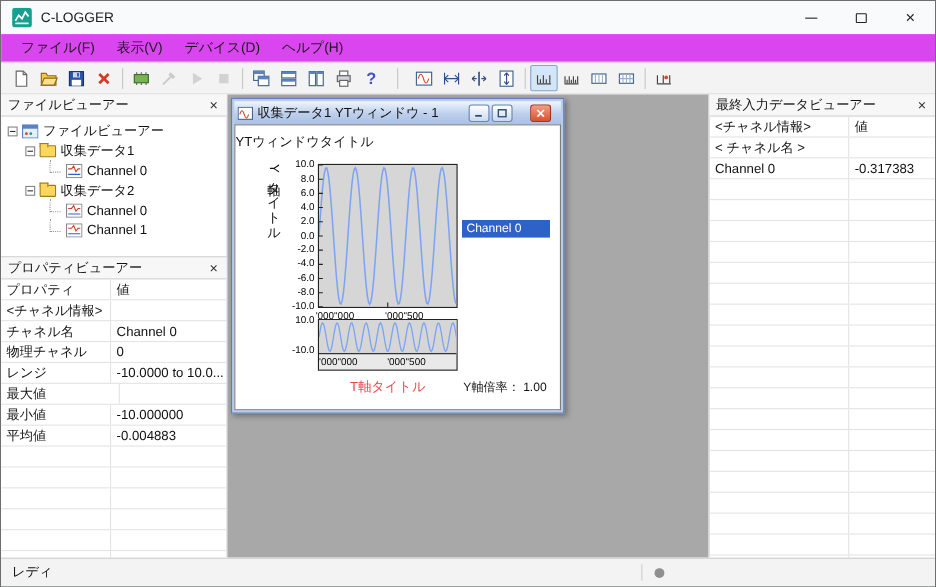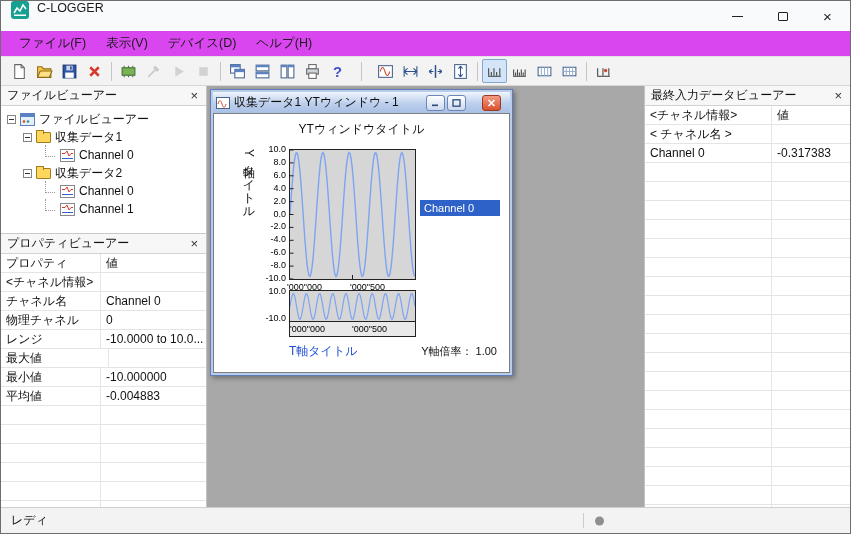--- a/index.html
+++ b/index.html
@@ -1,20 +1,20 @@
 <!DOCTYPE html>
 <html><head>
 <meta charset="utf-8">
 <style>
   * { margin:0; padding:0; box-sizing:border-box; font-family:"Liberation Sans","DejaVu Sans",sans-serif; }
   html,body { background:#cfcfcf; }
   #app { position:relative; width:851px; height:534px; background:#f6f7f8; border:1px solid #6e6e6e; overflow:hidden; }
 
   
-  .titlebar { height:30px; display:flex; align-items:flex-start; background:#f9fafb; }
+  .titlebar { height:30px; display:flex; align-items:center; background:#f9fafb; }
   .app-icon { width:18px; height:18px; margin-left:10px; flex:none; }
   .win-title { margin-left:8px; font-size:12.5px; color:#1a1a1a; }
   .wbtns { margin-left:auto; display:flex; height:30px; }
   .wbtn { width:45px; height:30px; display:flex; align-items:center; justify-content:center; color:#222; }
   .min-glyph { width:11px; height:1px; background:#222; }
   .max-glyph { width:10px; height:9px; border:1px solid #222; border-radius:1px; }
   .close-glyph { font-size:15px; line-height:1; color:#222; }
 
   
   .menubar { height:26px; display:flex; align-items:center; background:#d946ef; border-bottom:1px solid #e3e3e3; padding-left:8px; }
@@ -57,35 +57,35 @@
 
   .child { position:absolute; left:3px; top:3px; width:303px; height:287px; background:#b9cdea; border:1px solid #5f7cb8; padding:2px; box-shadow:2px 2px 5px rgba(0,0,0,.35); }
   .child-tb { height:21px; display:flex; align-items:center; background:linear-gradient(#eff5fd,#bccfec 55%,#a9c1e6); padding:0 3px; }
   .child-tb .ticon { margin-right:4px; }
   .child-title { font-size:12px; color:#111; white-space:nowrap; overflow:hidden; }
   .cbtns { margin-left:auto; display:flex; align-items:center; padding-right:6px; }
   .cbtn { width:19px; height:16px; margin-left:2px; border:1px solid #6d87b5; border-radius:3px; background:linear-gradient(#ffffff,#cbd9ee); display:flex; align-items:center; justify-content:center; }
   .cbtn.close { margin-left:16px; background:linear-gradient(#f49b83,#d9512f); border-color:#9c3a20; }
   .child-body { position:relative; height:260px; background:#fff; border:1px solid #7d7d7d; overflow:hidden; font-size:12px; }
 
-  .chart-title { position:absolute; top:7px; left:0; right:0; text-align:center; color:#111; }
+  .chart-title { position:absolute; top:7px; left:0; right:0; text-align:left; color:#111; }
   .y-axis-title { position:absolute; left:26px; top:35px; height:131px; display:flex; align-items:center; writing-mode:vertical-rl; text-orientation:mixed; color:#111; }
   .plot-main { position:absolute; left:75px; top:35px; width:127px; height:131px; border:1px solid #222; background:#d6d6d6; }
   .plot-main svg { display:block; }
   .ytick { position:absolute; left:38px; width:34px; text-align:right; font-size:9px; color:#000; }
   .xtick { position:absolute; font-size:9px; color:#000; white-space:nowrap; }
   .legend-item { position:absolute; left:206px; top:86px; width:80px; height:16px; background:#2f62c9; color:#fff; font-size:11px; line-height:16px; padding-left:4px; white-space:nowrap; overflow:hidden; }
   .ov-box { position:absolute; left:75px; top:176px; width:127px; height:47px; border:1px solid #222; background:#e9e9e9; }
   .ov-wave { border-bottom:1px solid #222; background:#d6d6d6; height:31px; }
   .ov-wave svg { display:block; }
   .ov-labels { position:relative; height:14px; }
   .ov-labels .xtick { top:2px; }
   .ov-ymax { position:absolute; left:38px; width:34px; top:172px; text-align:right; font-size:9px; }
   .ov-ymin { position:absolute; left:38px; width:34px; top:199px; text-align:right; font-size:9px; }
-  .t-axis-title { position:absolute; left:75px; top:229px; width:127px; text-align:left; color:#1d4ed8; }
+  .t-axis-title { position:absolute; left:75px; top:229px; width:127px; text-align:center; color:#ef4444; }
   .y-scale { position:absolute; right:12px; top:230px; font-size:11px; color:#111; }
 
   
   .statusbar { position:absolute; left:0; right:0; bottom:0; height:26px; background:#f3f3f3; border-top:1px solid #cfcfcf; display:flex; align-items:center; font-size:12px; color:#111; padding-left:10px; }
   .sb-divider { position:absolute; left:582px; top:5px; bottom:5px; width:1px; background:#cdcdcd; }
   .sb-dot { position:absolute; left:594px; top:50%; transform:translateY(-50%); width:9px; height:9px; border-radius:50%; background:#8f8f8f; }
 </style>
 </head>
 <body>
 

